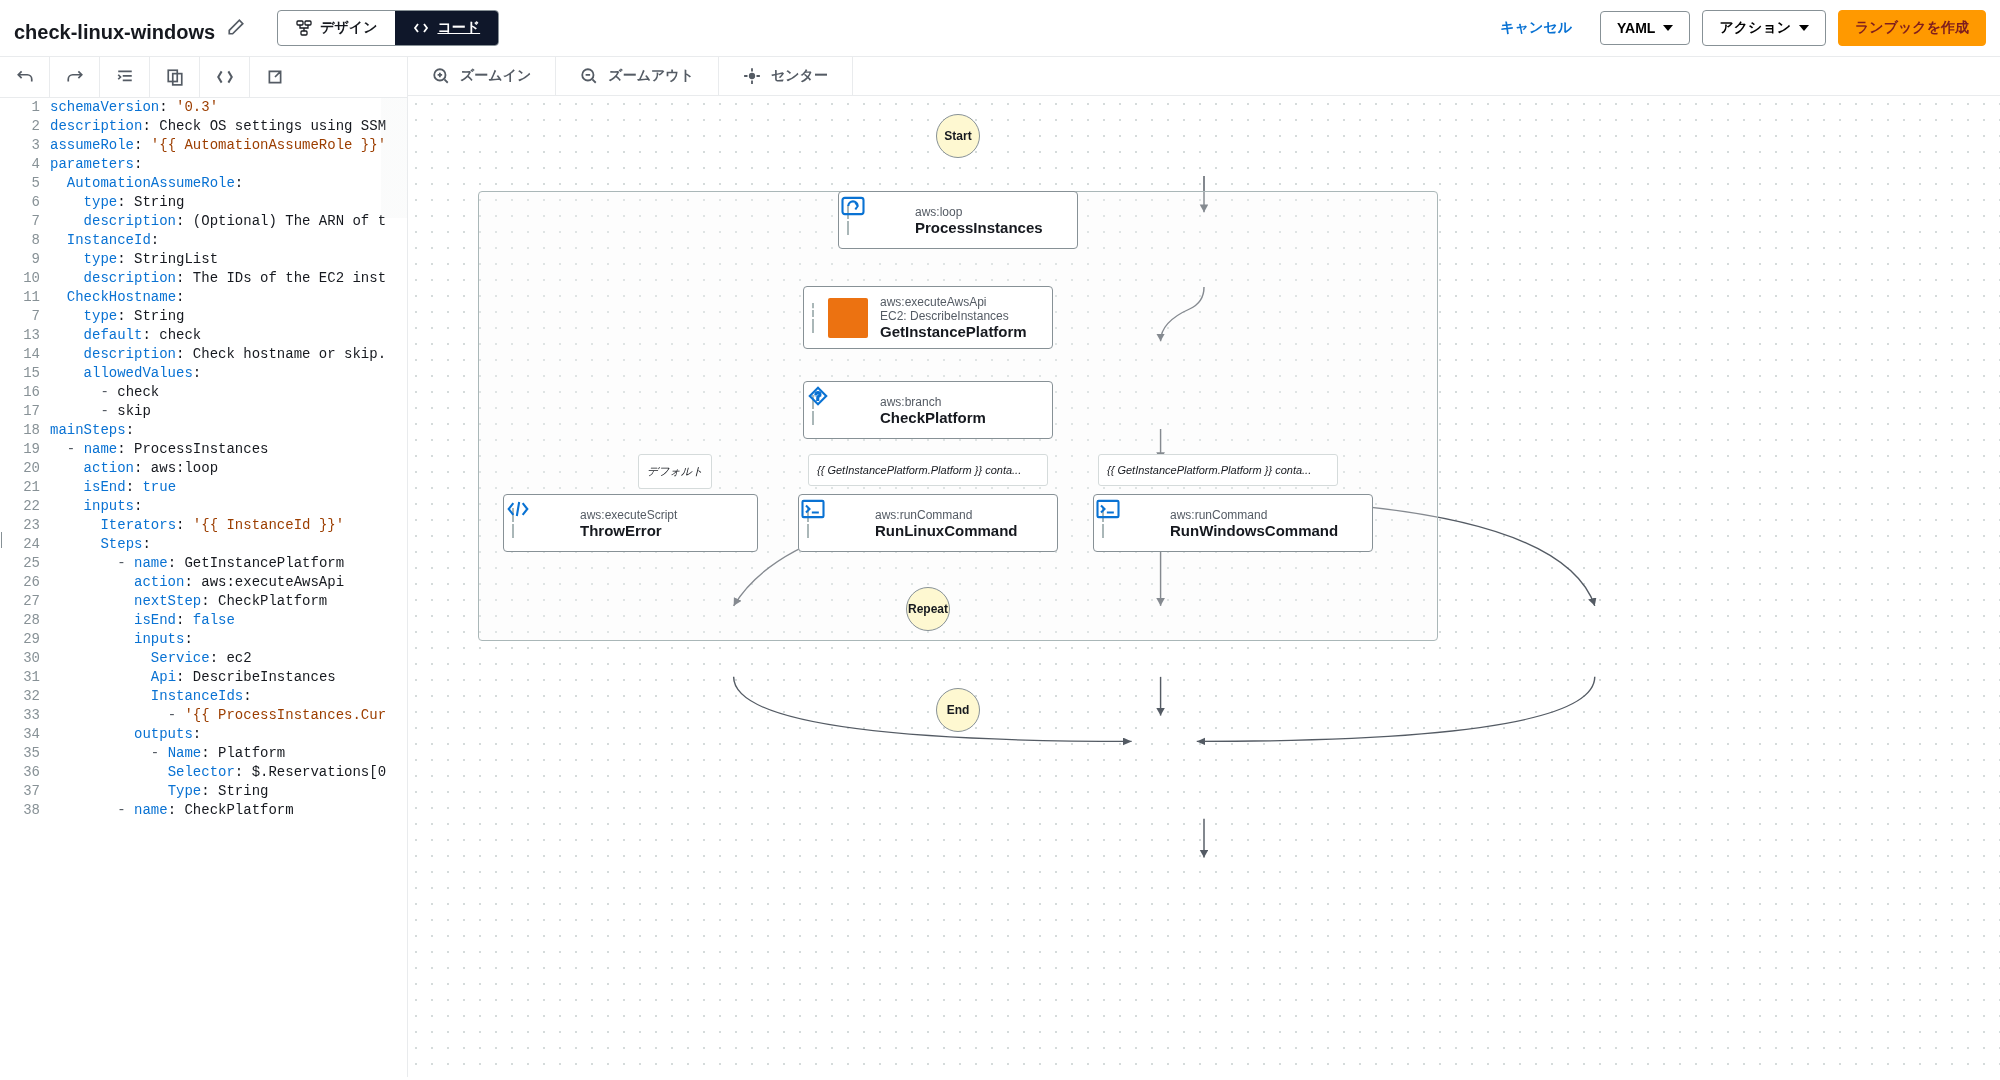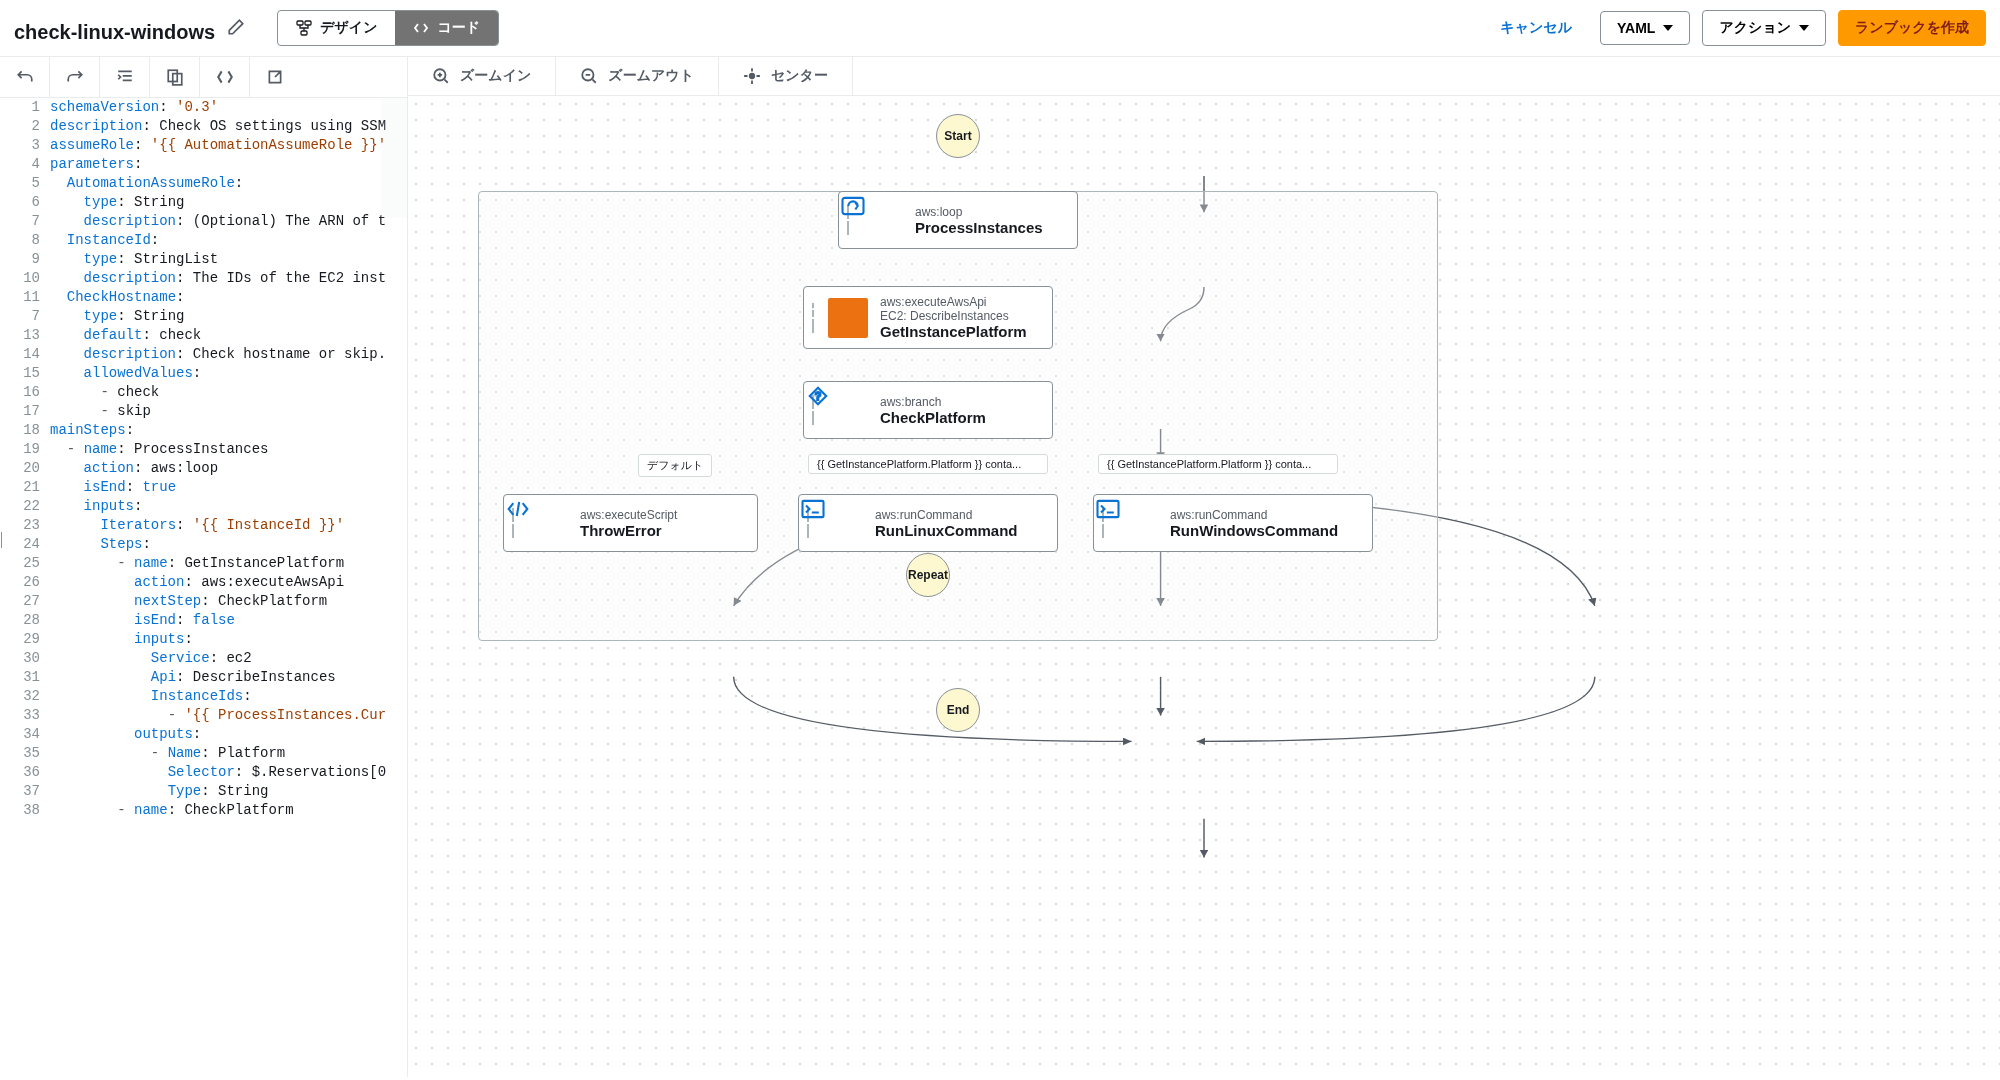--- a/index.html
+++ b/index.html
@@ -5,21 +5,21 @@
 * { box-sizing: border-box; margin: 0; padding: 0; }
 body { font-family: -apple-system, BlinkMacSystemFont, "Segoe UI", Helvetica, Arial, sans-serif; font-size: 14px; color: #16191f; background: #fff; }
 
 
 .header { display: flex; align-items: center; padding: 10px 14px; border-bottom: 1px solid #e9ebed; gap: 12px; }
 .title { font-size: 20px; font-weight: 700; margin-top: 9px; }
 .edit-icon { width: 18px; height: 18px; color: #545b64; cursor: pointer; }
 
 .tab-group { display: flex; border: 1px solid #879196; border-radius: 4px; overflow: hidden; margin-left: 20px; }
 .tab { padding: 8px 18px; display: flex; align-items: center; gap: 8px; font-size: 14px; font-weight: 700; cursor: pointer; }
-.tab.active { background: #737373; color: #fff; }
+.tab.active { background: #0f172a; color: #fff; text-decoration: underline; }
 .tab-icon { width: 16px; height: 16px; }
 
 .spacer { flex: 1; }
 .btn { padding: 8px 16px; border: 1px solid #879196; border-radius: 4px; font-size: 14px; font-weight: 700; background: #fff; cursor: pointer; display: flex; align-items: center; gap: 8px; }
 .btn.ghost { border: none; color: #0972d3; }
 .btn.primary { background: #ff9900; border-color: #ff9900; color: #7f1d1d; }
 .caret { width: 0; height: 0; border-left: 5px solid transparent; border-right: 5px solid transparent; border-top: 6px solid currentColor; }
 
 
 .main { display: flex; height: calc(100vh - 60px); }
@@ -62,21 +62,21 @@
 .node-icon { width: 40px; height: 40px; display: flex; align-items: center; justify-content: center; color: #0972d3; }
 .node-icon.orange { background: #ec7211; color: #fff; border-radius: 2px; }
 .node-icon svg { width: 28px; height: 28px; }
 .node-text { display: flex; flex-direction: column; }
 .node-sub { font-size: 12px; color: #545b64; }
 .node-sub2 { font-size: 12px; color: #545b64; }
 .node-title { font-size: 15px; font-weight: 700; }
 
 .loop-container { position: absolute; border: 1px solid #aab7b8; border-radius: 4px; background: rgba(248,248,248,0.3); }
 
-.edge-label { position: absolute; background: #fff; border: 1px solid #d5dbdb; padding: 3px 8px; font-size: 11px; border-radius: 3px; white-space: nowrap; }
+.edge-label { position: absolute; background: #fff; border: 1px solid #d5dbdb; padding: 9px 8px; font-size: 11px; border-radius: 3px; white-space: nowrap; font-style: italic; }
 
 .resize-handle { position: absolute; left: -5px; top: 50%; width: 10px; height: 40px; transform: translateY(-50%); cursor: col-resize; }
 .resize-handle::before { content:""; position:absolute; left:3px; top:12px; width:1px; height:16px; background:#879196; }
 .resize-handle::after { content:""; position:absolute; left:6px; top:12px; width:1px; height:16px; background:#879196; }
 </style>
 </head>
 <body>
 
 <div class="header">
   <span class="title">check-linux-windows</span>
@@ -337,17 +337,17 @@
               <rect x="3" y="5" width="18" height="14" rx="1"></rect>
               <path d="M6 9l3 3-3 3M11 15h6"></path>
             </svg>
           </div>
         <div class="node-text">
           <span class="node-sub">aws:runCommand</span>
           <span class="node-title">RunWindowsCommand</span>
         </div>
       </div>
 
-      <div class="node-circle" style="left:498px; top:457px;">Repeat</div>
+      <div class="node-circle" style="left:498px; top:491px;">Repeat</div>
       <div class="node-circle" style="left:528px; top:592px;">End</div>
     </div>
   </div>
 </div>
 
 </body></html>

